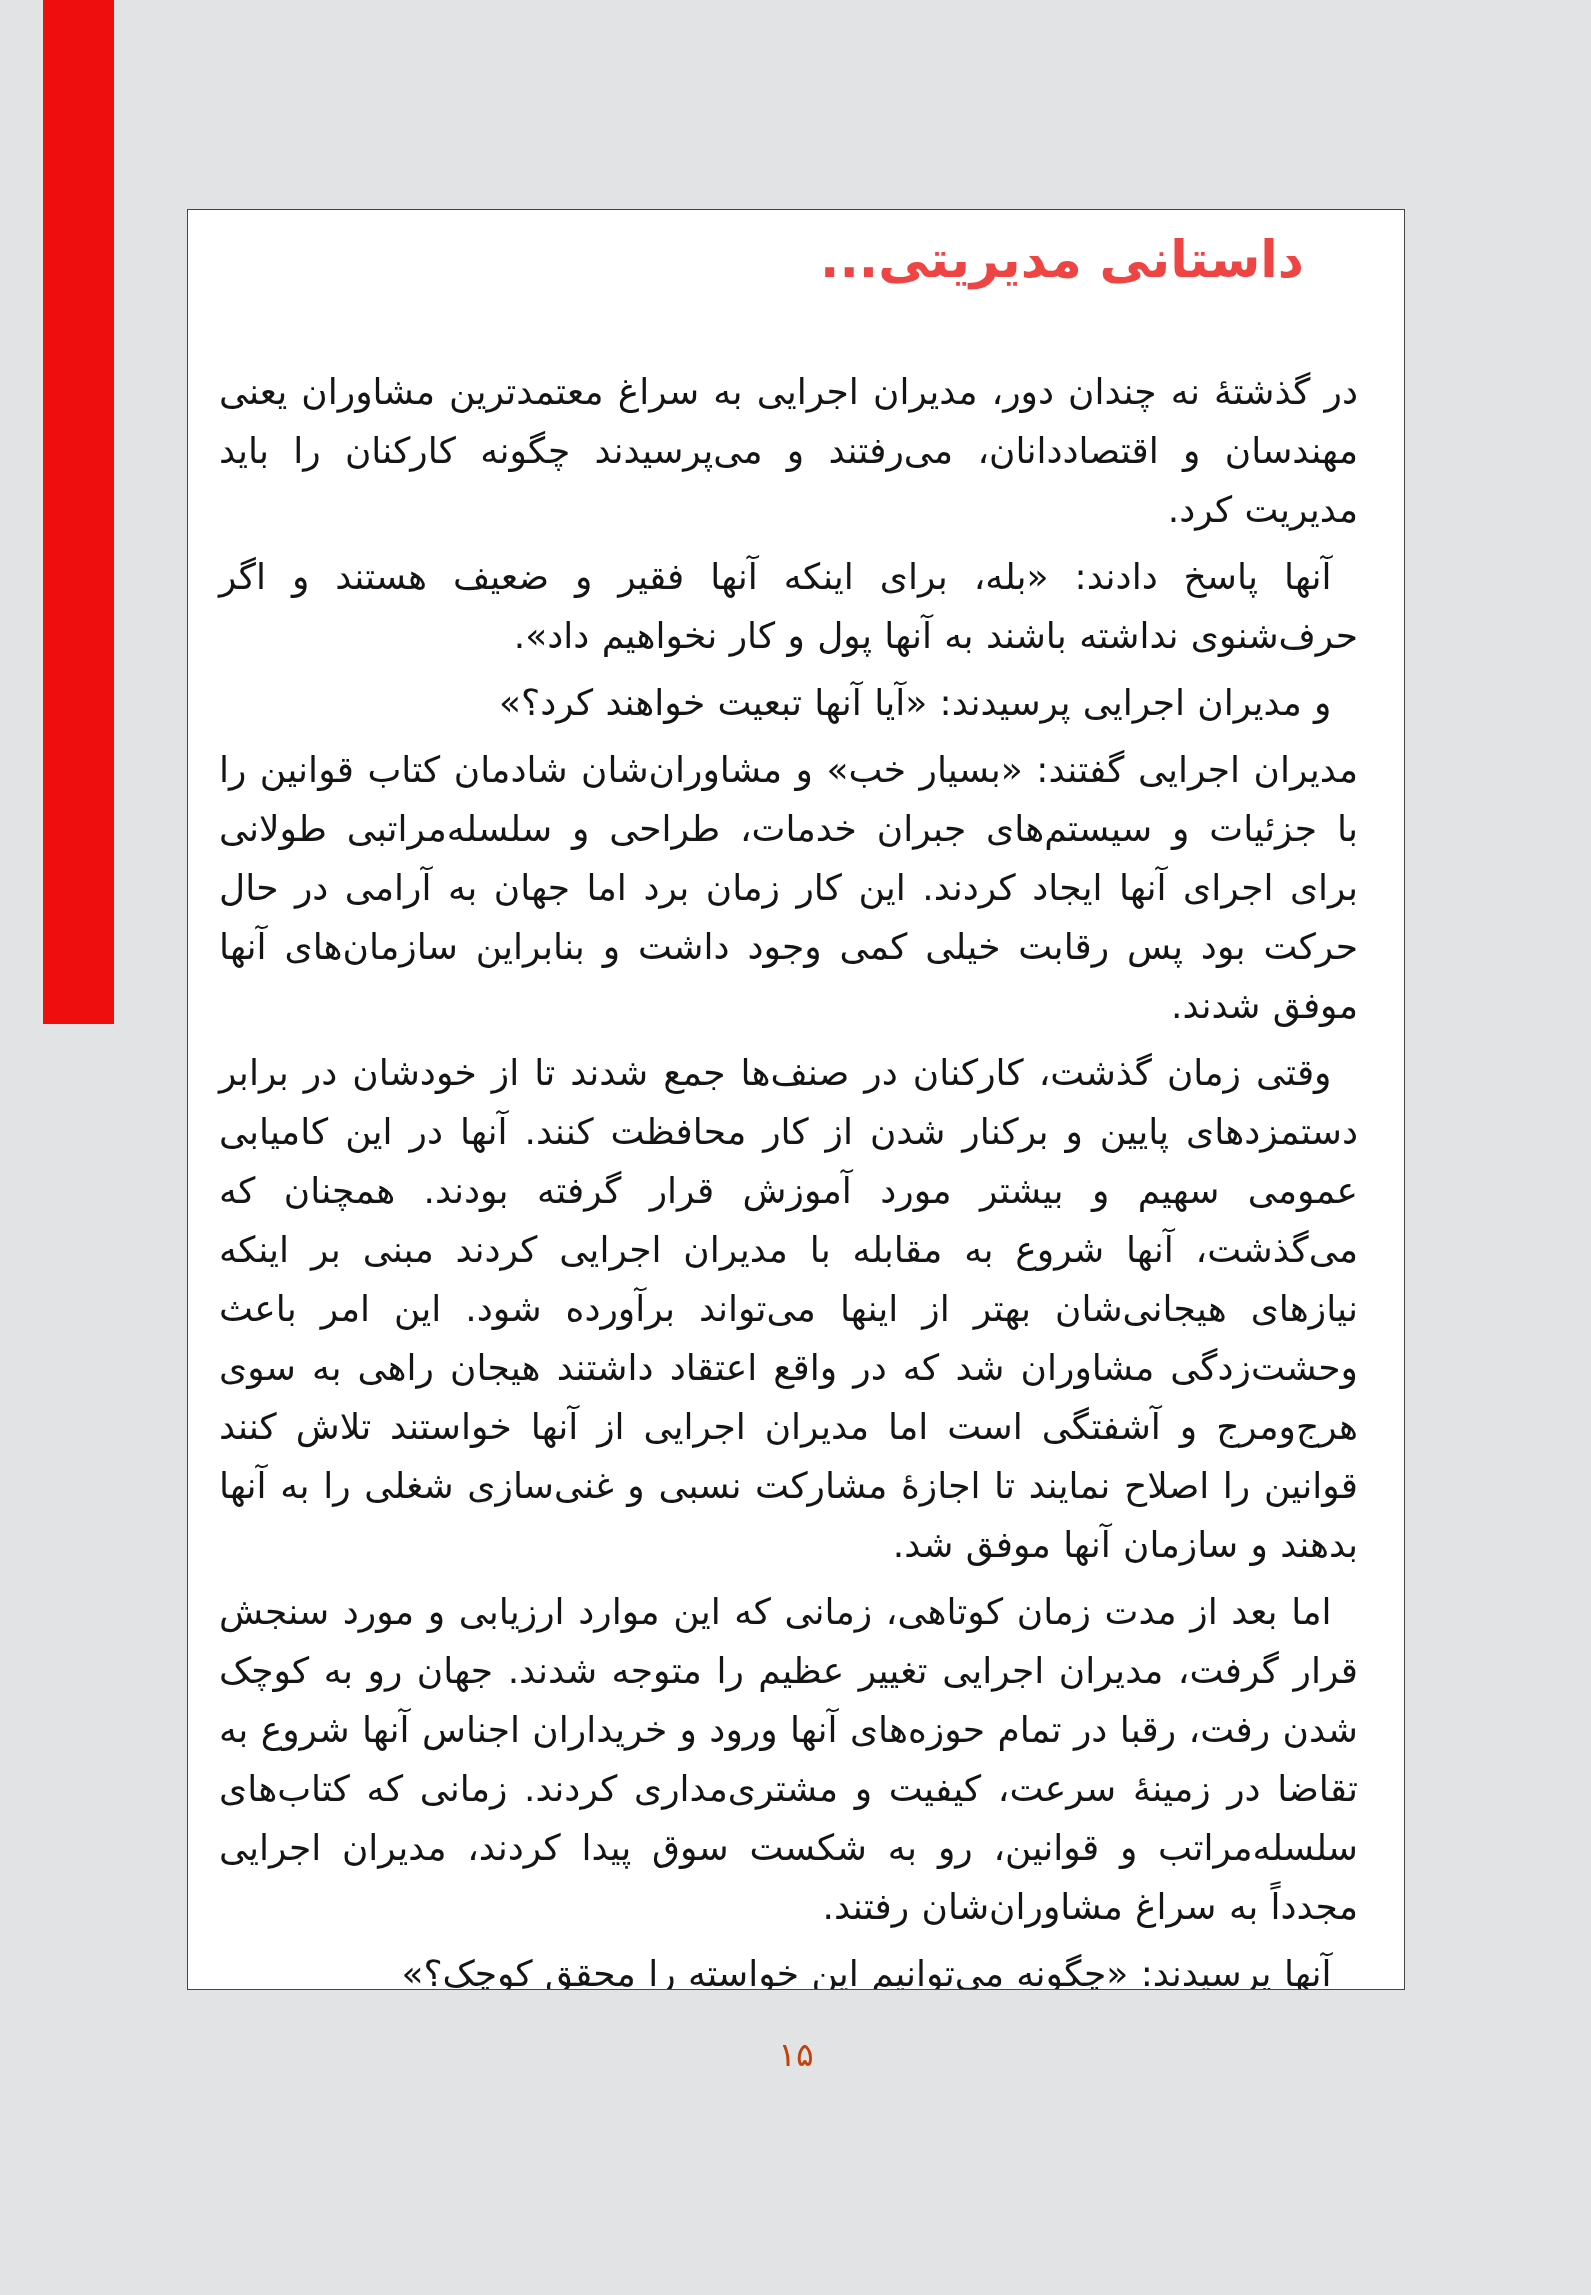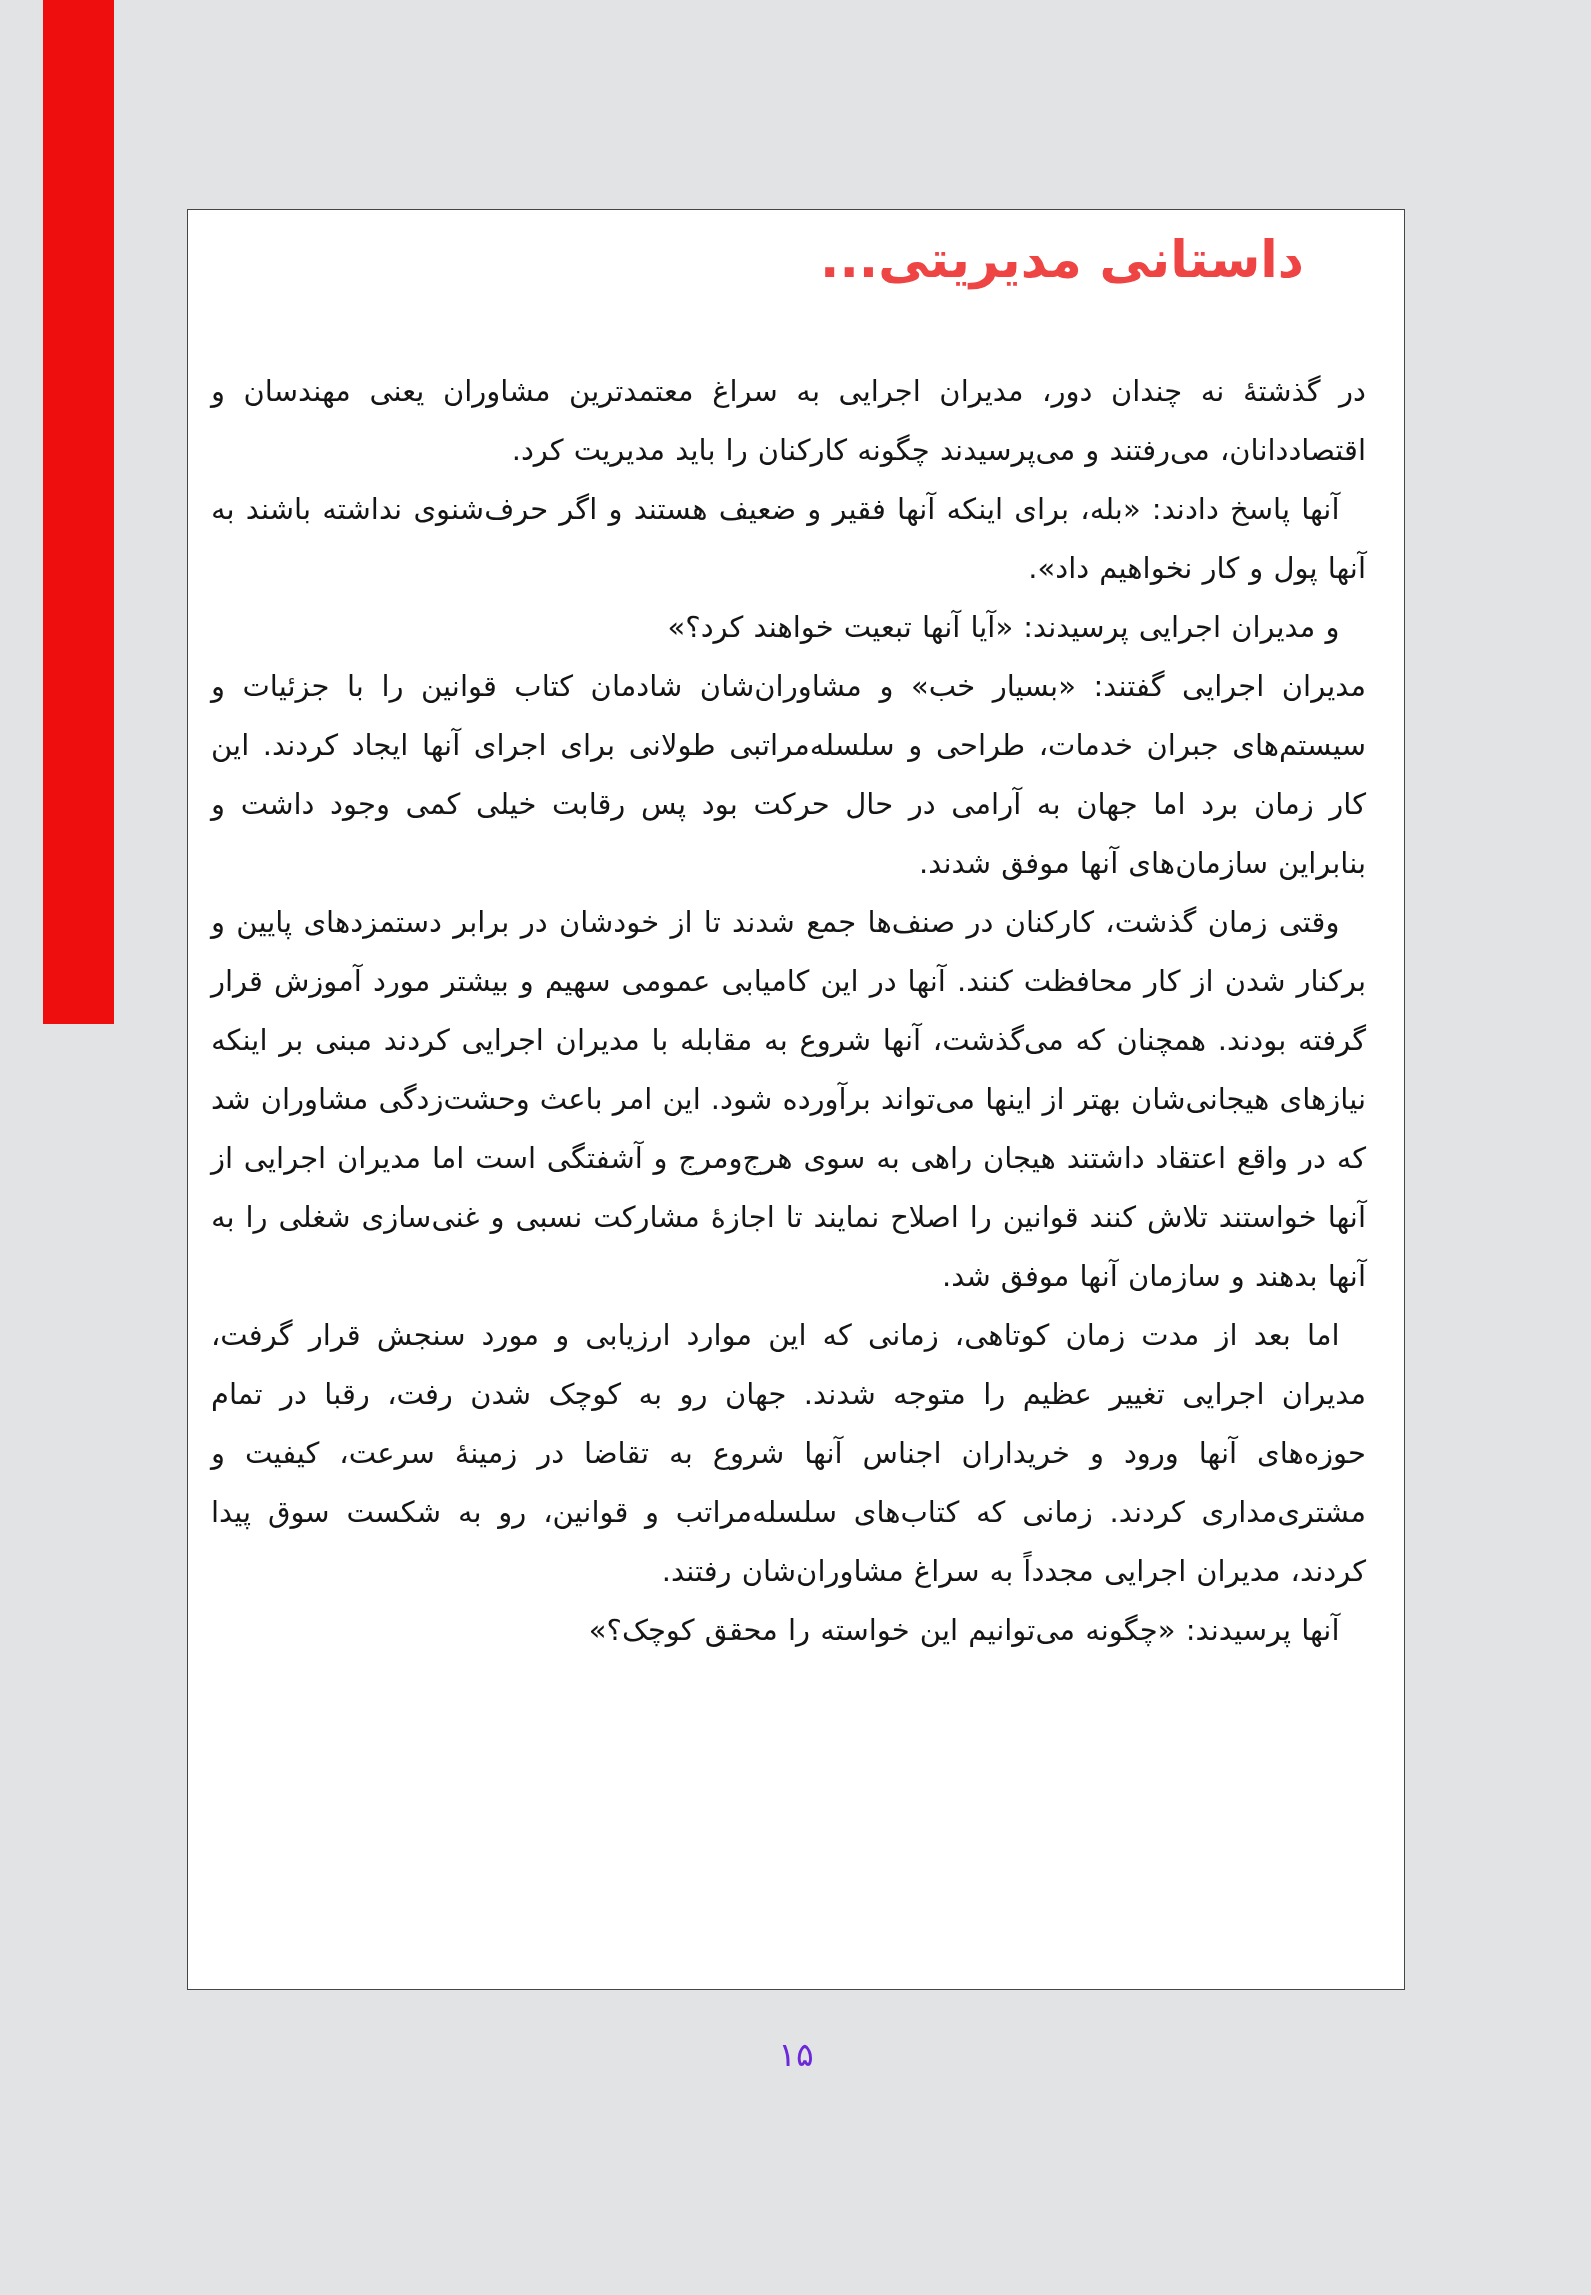--- a/index.html
+++ b/index.html
@@ -36,36 +36,36 @@
   }
   .page-title {
     margin: 0 62px 67px 0;
     font-size: 51px;
     line-height: 71px;
     font-weight: 700;
     text-align: right;
     color: #ef4444;
   }
   .body-text p {
-    margin: 0;
-    font-size: 29px;
+    margin: 8px;
+    font-size: 36px;
     line-height: 59px;
     text-align: justify;
     word-spacing: 0.9px;
   }
   .body-text p.ind { text-indent: 26.5px; }
   .page-number {
     position: absolute;
     left: 187px;
     top: 2033px;
     width: 1218px;
     text-align: center;
     font-size: 33px;
     line-height: 44px;
-    color: #6d28d9;
+    color: #c2410c;
     direction: rtl;
   }
 </style>
 </head>
 <body>
 
 <div class="screen" style="background: rgb(225, 227, 229);">
 
   <div class="edge-mark" style="background: rgb(239, 14, 14);"></div>
 

